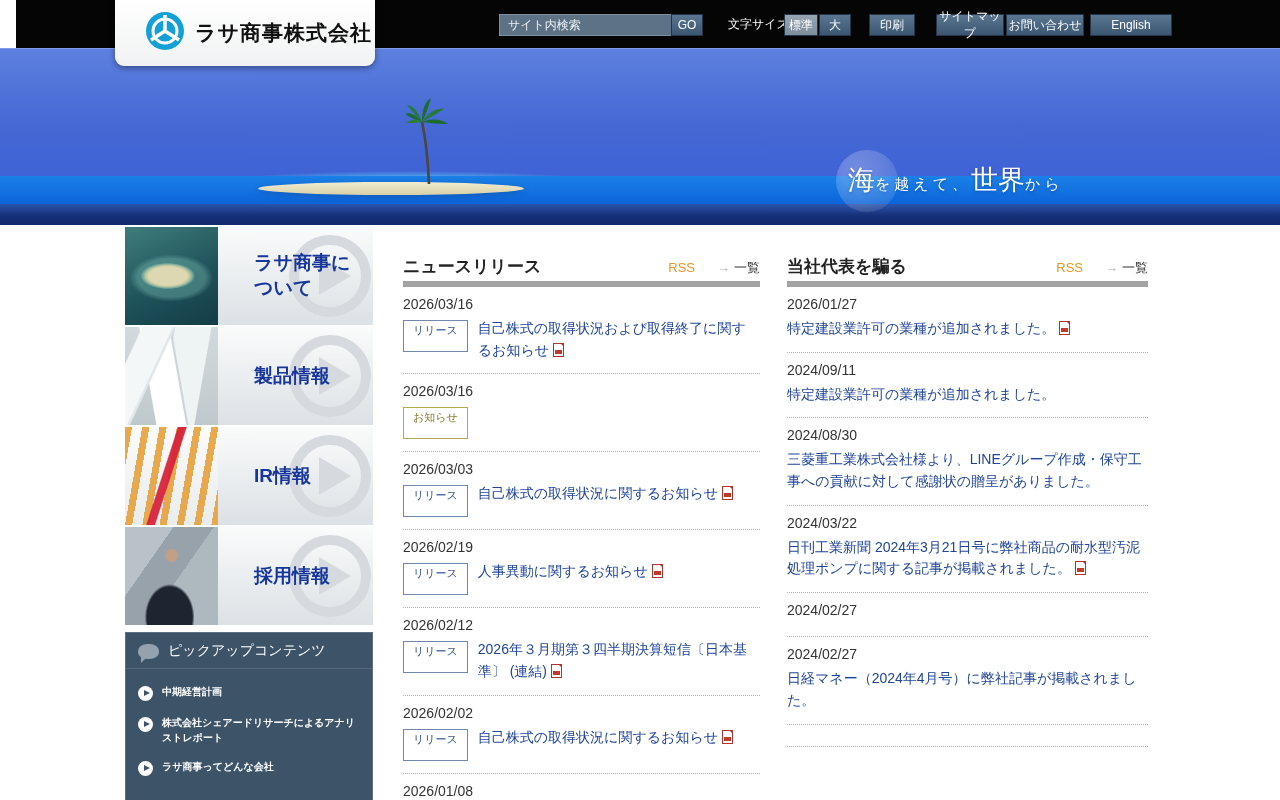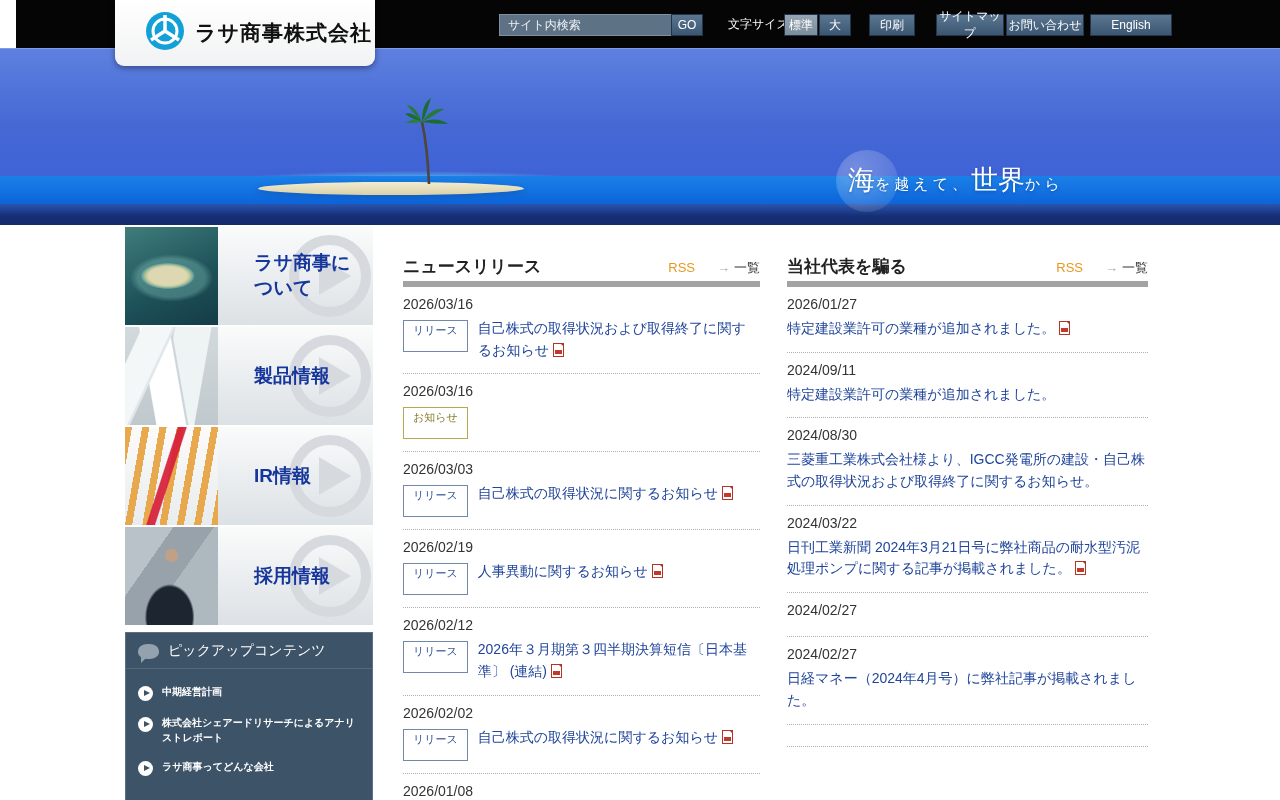--- a/index.html
+++ b/index.html
@@ -296,21 +296,21 @@
         <div class="itext"><a class="ilink">特定建設業許可の業種が追加されました。</a><span class="pdf-ic"></span></div>
       </div>
 
       <div class="item">
         <div class="date">2024/09/11</div>
         <div class="itext"><a class="ilink">特定建設業許可の業種が追加されました。</a></div>
       </div>
 
       <div class="item">
         <div class="date">2024/08/30</div>
-        <div class="itext"><a class="ilink">三菱重工業株式会社様より、IGCC発電所の建設・自己株式の取得状況および取得終了に関するお知らせ。</a></div>
+        <div class="itext"><a class="ilink">三菱重工業株式会社様より、LINEグループ作成・保守工事への貢献に対して感謝状の贈呈がありました。</a></div>
       </div>
 
       <div class="item">
         <div class="date">2024/03/22</div>
         <div class="itext"><a class="ilink">日刊工業新聞 2024年3月21日号に弊社商品の耐水型汚泥処理ポンプに関する記事が掲載されました。</a><span class="pdf-ic"></span></div>
       </div>
 
       <div class="item">
         <div class="date">2024/02/27</div>
       </div>

